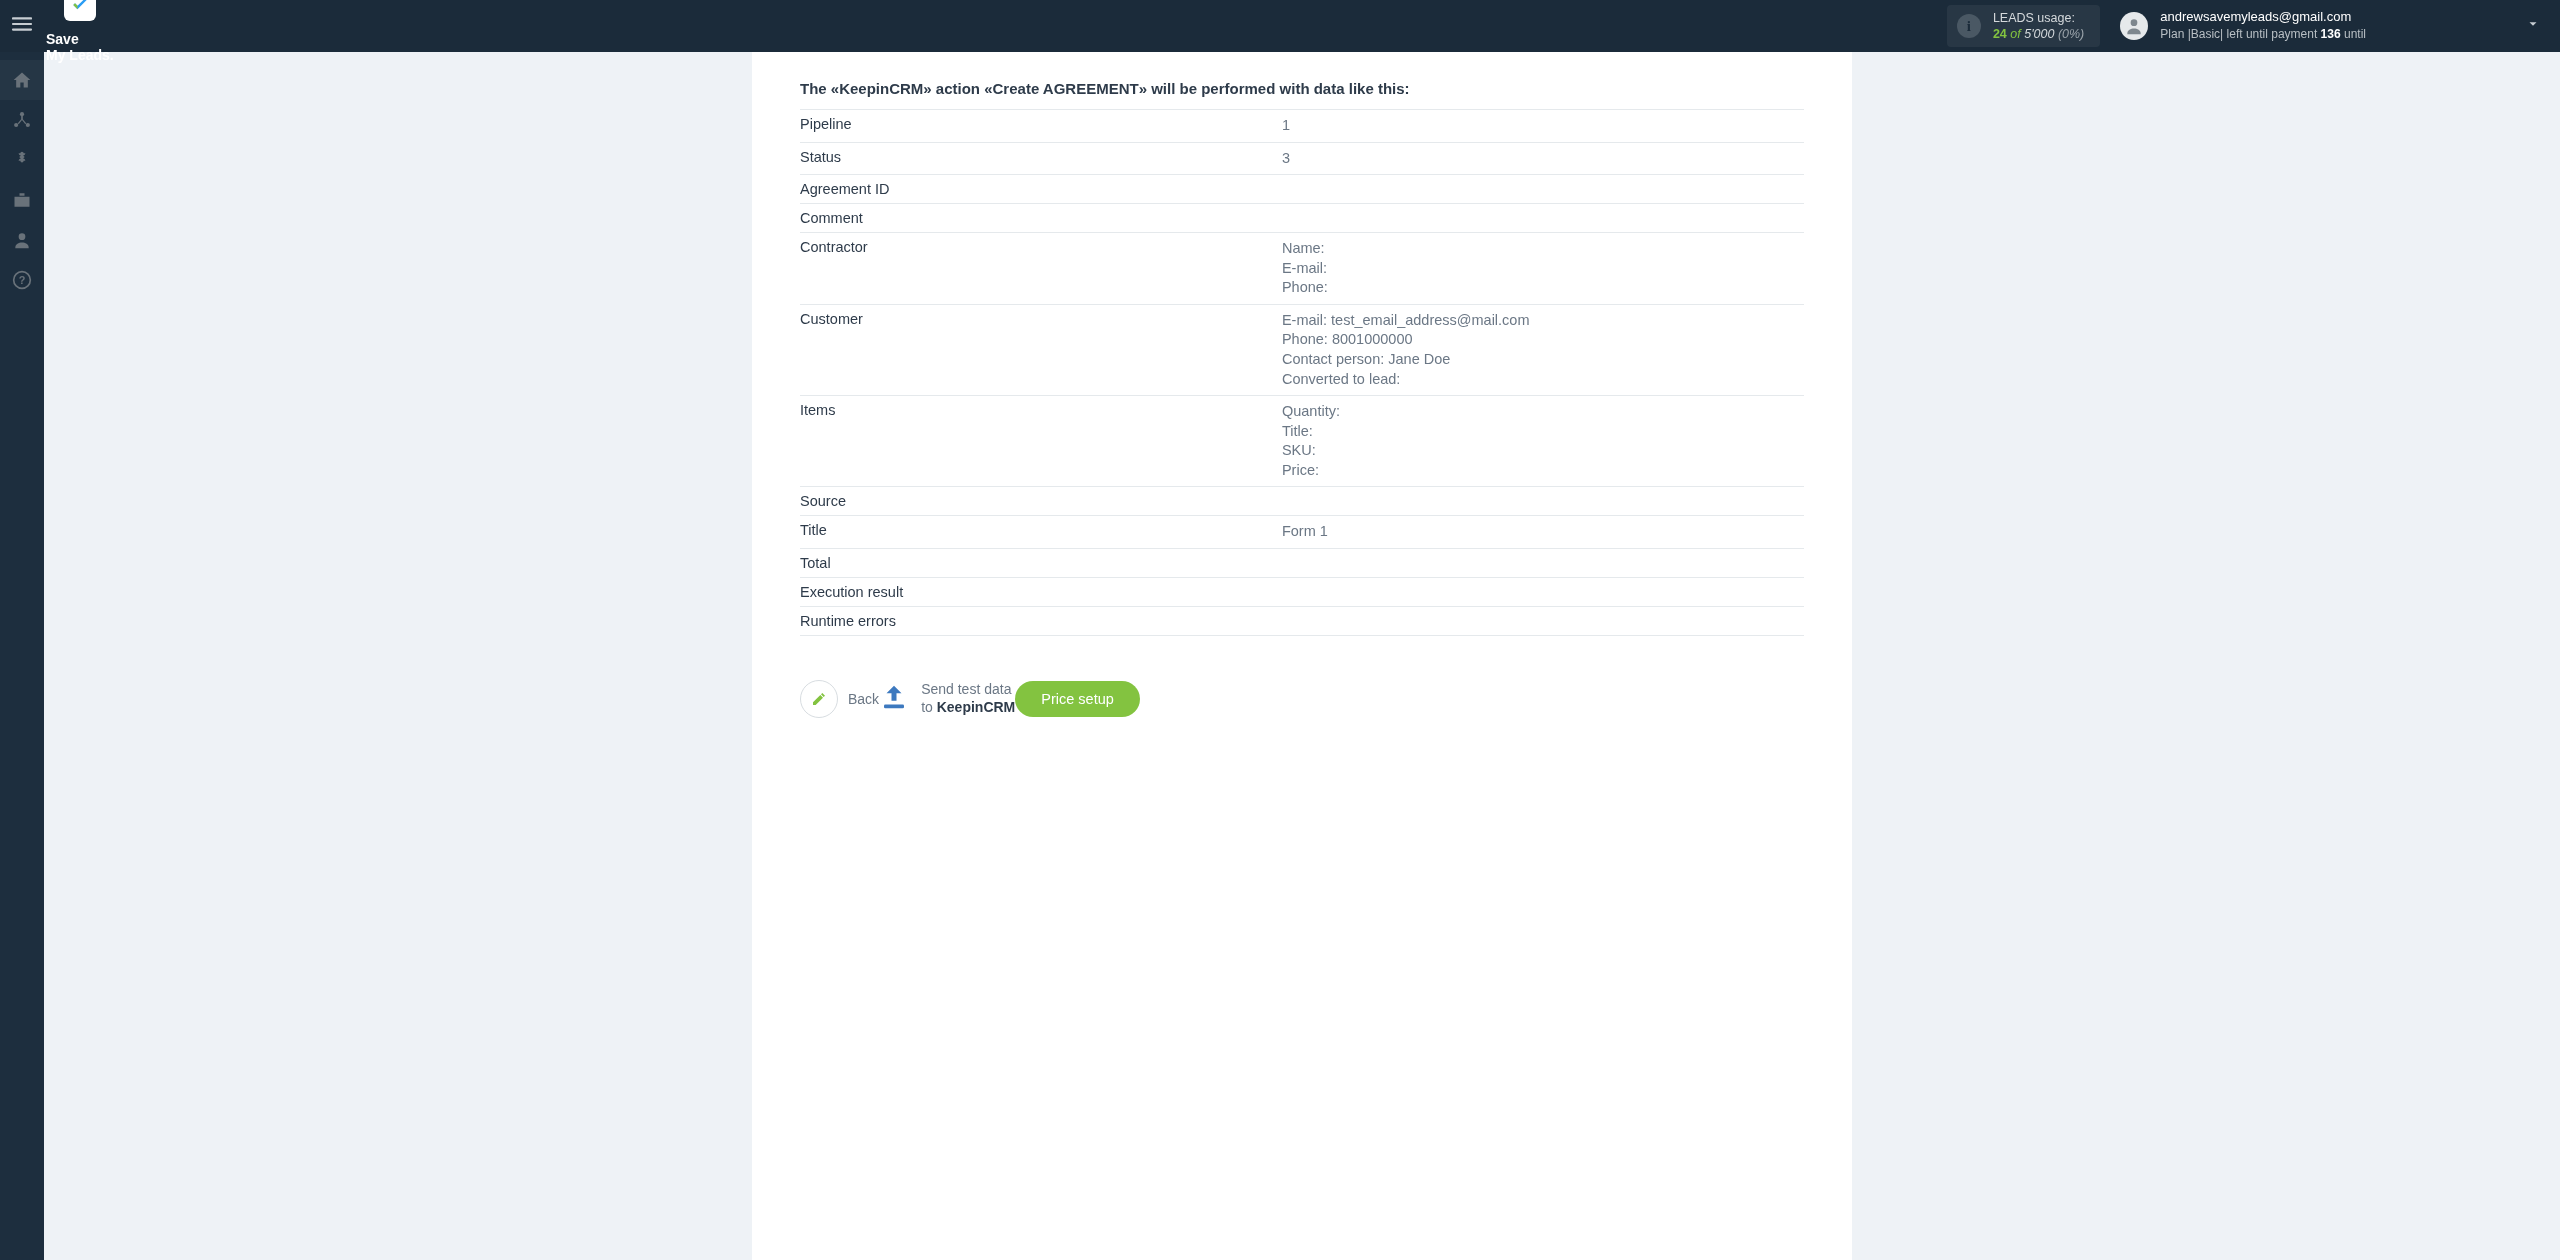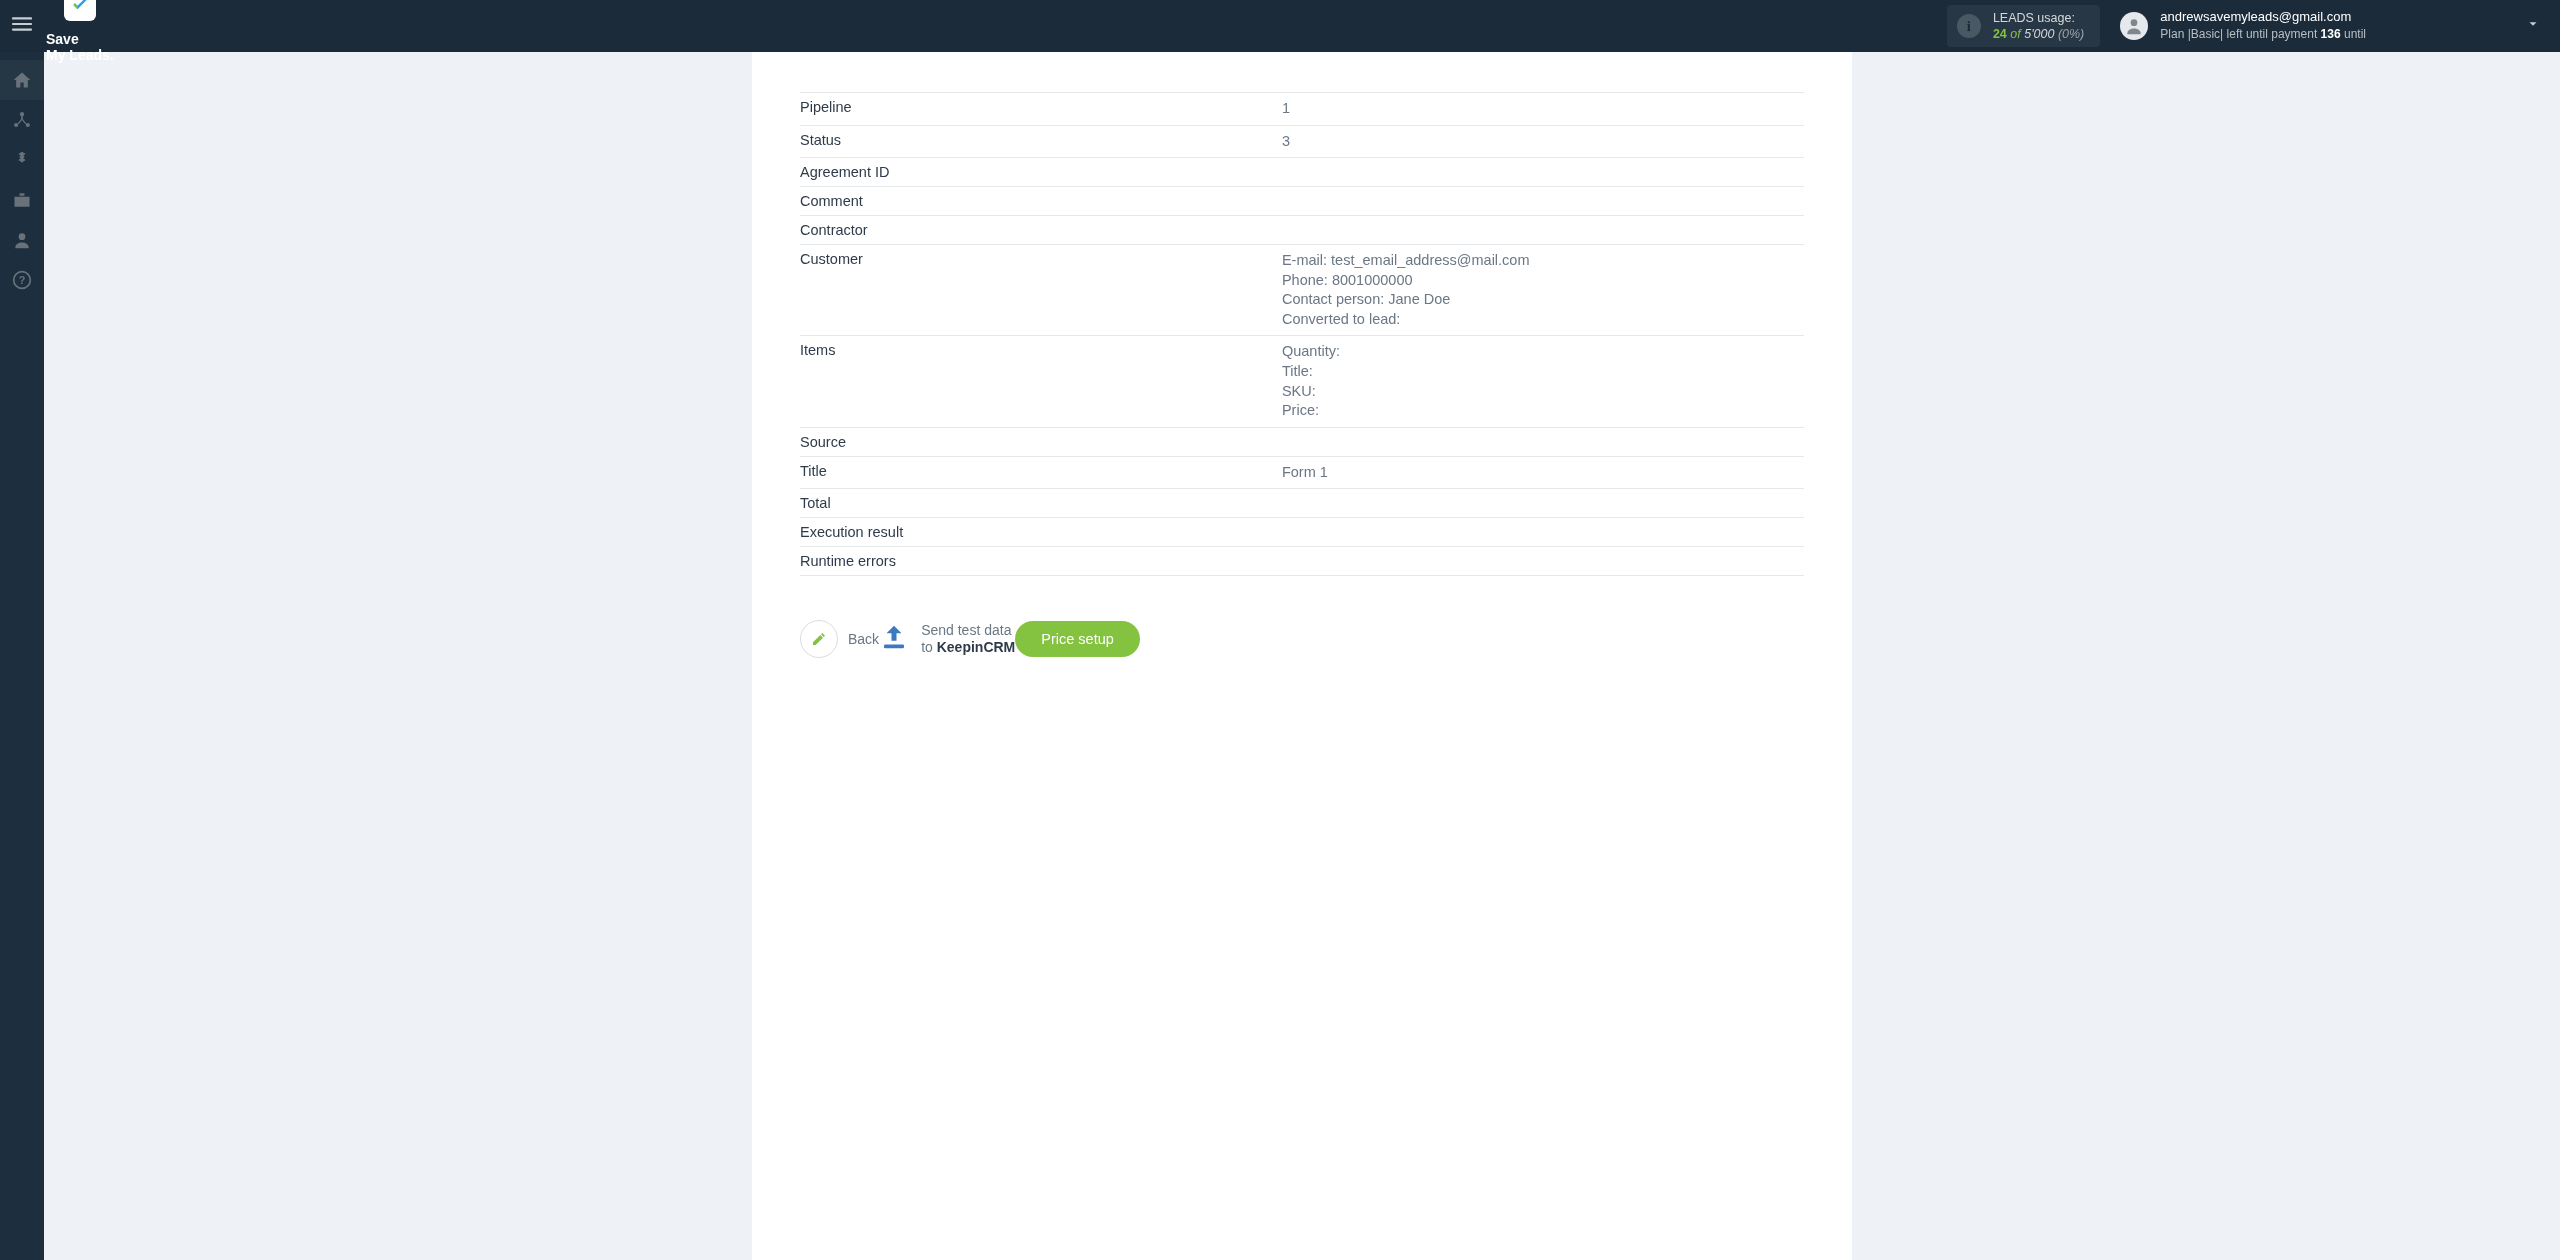--- a/index.html
+++ b/index.html
@@ -220,40 +220,44 @@
     <div class="side-item">
         <svg viewBox="0 0 24 24">
           <circle cx="12" cy="12" r="10" fill="none" stroke="#69727a" stroke-width="2"></circle>
           <text x="12" y="17" text-anchor="middle" font-size="13" fill="#69727a" font-family="Arial" font-weight="bold">?</text>
         </svg>
       </div>
   </div>
 
   <div class="content-col">
     <div class="panel">
+      <div class="panel-title">The «KeepinCRM» action «Create AGREEMENT» will be performed with data like this:</div>
 
       <div class="data-table">
           <div class="data-row">
             <div class="data-label">Pipeline</div>
             <div class="data-value">1</div>
           </div>
           <div class="data-row">
             <div class="data-label">Status</div>
             <div class="data-value">3</div>
           </div>
           <div class="data-row">
             <div class="data-label">Agreement ID</div>
             <div class="data-value"></div>
           </div>
           <div class="data-row">
             <div class="data-label">Comment</div>
             <div class="data-value"></div>
           </div>
           <div class="data-row">
             <div class="data-label">Contractor</div>
+            <div class="data-value">Name:
+E-mail:
+Phone:</div>
           </div>
           <div class="data-row">
             <div class="data-label">Customer</div>
             <div class="data-value">E-mail: test_email_address@mail.com
 Phone: 8001000000
 Contact person: Jane Doe
 Converted to lead:</div>
           </div>
           <div class="data-row">
             <div class="data-label">Items</div>

